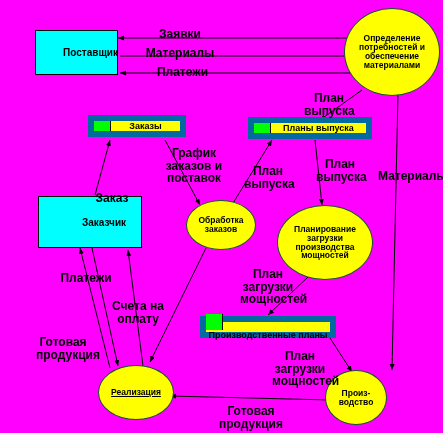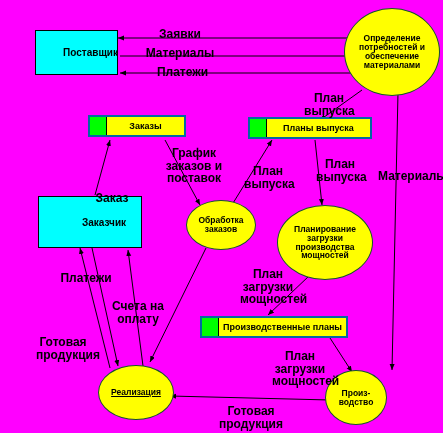--- a/index.html
+++ b/index.html
@@ -1,20 +1,20 @@
 <!DOCTYPE html>
 <html><head>
 <meta charset="utf-8">
 <style>
   html,body{margin:0;padding:0;}
   body{width:443px;height:433px;background:#ff00ff;font-family:"Liberation Sans",sans-serif;overflow:hidden;}
   #canvas{position:relative;width:443px;height:433px;}
   .node{position:absolute;box-sizing:border-box;display:flex;align-items:center;justify-content:center;text-align:center;color:#000;padding-left:28px;}
   .rect{background:#00ffff;border:1px solid #000;font-size:10px;font-weight:bold;}
-  .bar{border:2px solid #0369a1;background:#ffff00;font-size:9px;font-weight:bold;display:flex;align-items:stretch;padding:0;}
+  .bar{border:6px solid #0369a1;background:#ffff00;font-size:9px;font-weight:bold;display:flex;align-items:stretch;padding:0;}
   .bar .swatch{width:16px;background:#00ff00;border-right:1px solid #000;flex:0 0 16px;}
   .bar .txt{flex:1;display:flex;align-items:center;justify-content:center;}
   .ellipse{background:#ffff00;border:1px solid #14532d;border-radius:50%;font-size:8.5px;font-weight:bold;line-height:1.05;padding:2px;}
   .edgelabel{position:absolute;font-size:12px;font-weight:bold;color:#000;text-align:center;line-height:1.05;white-space:pre-line;}
   svg.lines{position:absolute;left:0;top:0;width:443px;height:433px;}
 </style>
 </head>
 <body>
 
 <div id="canvas">
@@ -82,21 +82,21 @@
   </div>
 
   <div class="node ellipse" style="left:186px;top:200px;width:70px;height:50px;">
     <span>Обработка заказов</span>
   </div>
 
   <div class="node ellipse" style="left:277px;top:205px;width:96px;height:75px;">
     <span>Планирование загрузки производства мощностей</span>
   </div>
 
-  <div class="node bar" style="left:200px;top:316px;width:148px;height:22px;">
+  <div class="node bar" style="left:200px;top:316px;width:136px;height:22px;flex-direction:column;">
     <div class="swatch"></div>
     <div class="txt">Производственные планы</div>
   </div>
 
   <div class="node ellipse" style="left:98px;top:365px;width:76px;height:55px;text-decoration:underline;">
     <span>Реализация</span>
   </div>
 
   <div class="node ellipse" style="left:325px;top:370px;width:62px;height:55px;">
     <span>Произ-водство</span>

